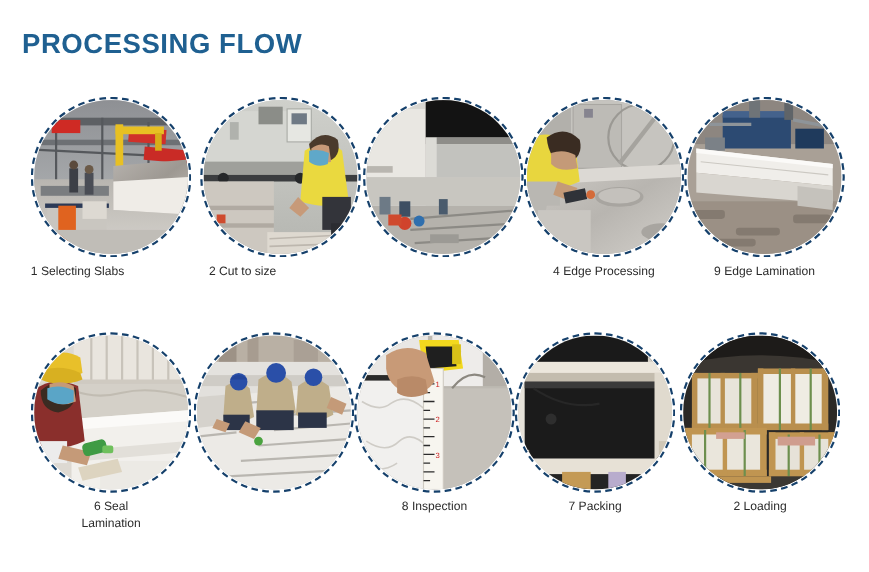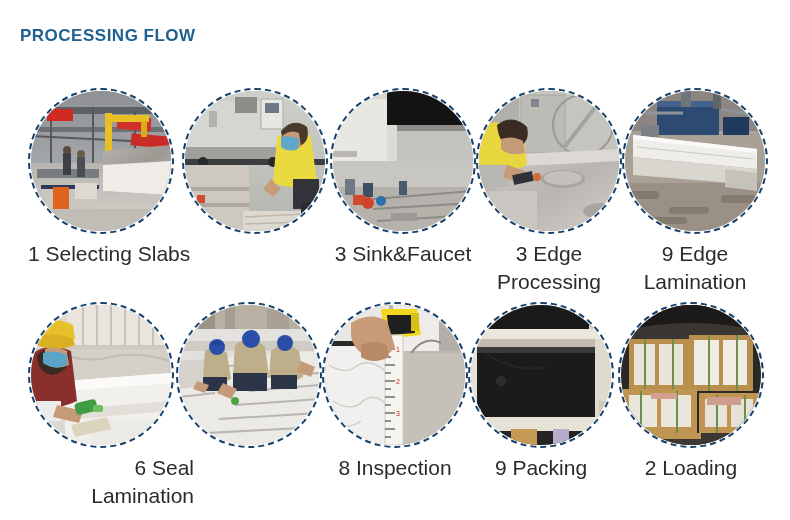--- a/index.html
+++ b/index.html
@@ -8,21 +8,21 @@
     background:#ffffff;
     font-family:"Liberation Sans", sans-serif;
     overflow:hidden;
     position:relative;
   }
   .page{position:relative;width:790px;height:520px;}
 
   .title{
     position:absolute;
     left:20px; top:26px;
-    font-size:17px;
+    font-size:25px;
     font-weight:bold;
     letter-spacing:.5px;
     color:#1F6091;
     white-space:nowrap;
   }
 
   .row{position:absolute;left:0;width:790px;}
   .row1{top:84px;}
   .row2{top:298px;}
 
@@ -52,21 +52,21 @@
     background:#cfcfcf;
   }
   .photo svg{display:block;width:140px;height:140px;}
 
   .caption{
     position:absolute;
     top:152px;
     width:190px;
     left:-22px;
     text-align:center;
-    font-size:21px;
+    font-size:11px;
     color:#2b2b2b;
     line-height:1.32;
   }
   .caption.left{text-align:left;left:0;width:200px;}
 </style>
 </head>
 <body>
 
 <div class="page">
 
@@ -174,20 +174,23 @@
             <path d="M96 40 Q108 26 122 36 Q126 52 112 56 Q98 56 96 40 Z" fill="#4a3a2c"></path>
             <path d="M98 44 Q106 38 114 42 L116 56 Q104 60 98 52 Z" fill="#c79a79"></path>
             <path d="M96 46 q10 -2 18 2 l-1 10 q-9 4 -17 -2 z" fill="#5fa8c9"></path>
             <rect x="108" y="88" width="26" height="30" fill="#33343a"></rect>
             <path d="M86 88 L96 98 L88 106 L78 98 Z" fill="#c79a79"></path>
             <rect x="116" y="112" width="18" height="28" fill="#2b2c31"></rect>
           </svg>
         </div>
         <div class="ring"></div>
       </div>
+      <div class="caption left" style="left:8px;">
+        <span>2 Cut to size</span>
+      </div>
     </div>
 
     <div class="step" style="left:330px;top:4px;">
       <div class="circle-wrap">
         <div class="photo">
           <svg viewBox="0 0 140 140">
             <rect width="140" height="140" fill="#cfcdc8"></rect>
 
             <rect x="0" y="0" width="54" height="96" fill="#e9e7e2"></rect>
             <rect x="0" y="0" width="54" height="8" fill="#d8d6d1"></rect>
@@ -212,21 +215,20 @@
             <circle cx="35" cy="112" r="6" fill="#d0432c"></circle>
             <circle cx="48" cy="110" r="5" fill="#2f6fae"></circle>
             <rect x="20" y="104" width="12" height="10" fill="#d04a2e"></rect>
             <rect x="66" y="90" width="8" height="14" fill="#4a5b6d"></rect>
             <rect x="0" y="60" width="24" height="6" fill="#b9b6b0"></rect>
           </svg>
         </div>
         <div class="ring"></div>
       </div>
       <div class="caption" style="left:-20px;width:186px;">
-        <div>3 Sink&amp;Faucet</div>
       </div>
     </div>
 
     <div class="step" style="left:476px;top:4px;">
       <div class="circle-wrap">
         <div class="photo">
           <svg viewBox="0 0 140 140">
             <defs>
               <linearGradient id="g4gr" x1="0" y1="0" x2="1" y2="1">
                 <stop offset="0" stop-color="#cdcac5"></stop>
@@ -255,21 +257,21 @@
             <path d="M22 48 Q34 44 44 50 L46 62 Q30 66 22 58 Z" fill="#c49a78"></path>
             <rect x="0" y="74" width="30" height="22" fill="#b9b7b2"></rect>
             <path d="M28 74 L46 80 L40 92 L24 86 Z" fill="#c49a78"></path>
             <rect x="34" y="82" width="20" height="10" fill="#2f3238" transform="rotate(-12 44 87)"></rect>
             <circle cx="58" cy="86" r="4" fill="#d46b3a"></circle>
           </svg>
         </div>
         <div class="ring"></div>
       </div>
       <div class="caption" style="left:-4px;width:154px;">
-        <span>3 Edge Processing</span>
+        <span>4 Edge Processing</span>
       </div>
     </div>
 
     <div class="step" style="left:622px;top:4px;">
       <div class="circle-wrap">
         <div class="photo">
           <svg viewBox="0 0 140 140">
             <rect width="140" height="140" fill="#a9a096"></rect>
 
             <rect y="0" width="140" height="40" fill="#8d8680"></rect>
@@ -344,21 +346,21 @@
             <path d="M12 48 q12 -4 24 2 l0 10 q-12 6 -24 -2 z" fill="#5aa5c7"></path>
             <rect x="0" y="96" width="30" height="20" fill="#ececec"></rect>
             <path d="M26 100 L52 106 L48 118 L22 112 Z" fill="#c59a78"></path>
             <rect x="44" y="96" width="22" height="12" rx="4" fill="#3f9b44" transform="rotate(-14 55 102)"></rect>
             <rect x="62" y="100" width="10" height="7" rx="2" fill="#6fc05c"></rect>
             <path d="M40 120 L76 112 L80 124 L44 132 Z" fill="#ddd4c0"></path>
           </svg>
         </div>
         <div class="ring"></div>
       </div>
-      <div class="caption" style="left:-20px;width:186px;text-align:right;">
+      <div class="caption" style="left:-20px;width:186px;">
         <div>6 Seal</div>
         <div>Lamination</div>
       </div>
     </div>
 
     <div class="step" style="left:176px;top:4px;">
       <div class="circle-wrap">
         <div class="photo">
           <svg viewBox="0 0 140 140">
             <rect width="140" height="140" fill="#e2e0dc"></rect>
@@ -493,21 +495,21 @@
             <rect x="0" y="112" width="140" height="14" fill="#e7e1d6"></rect>
             <rect x="0" y="126" width="140" height="14" fill="#242424"></rect>
             <rect x="40" y="124" width="26" height="16" fill="#c49a55"></rect>
             <rect x="82" y="124" width="16" height="16" fill="#b8accd"></rect>
             <rect x="0" y="104" width="10" height="22" fill="#d2ccc0"></rect>
           </svg>
         </div>
         <div class="ring"></div>
       </div>
       <div class="caption" style="left:-6px;width:158px;">
-        <span>9 Packing</span>
+        <span>7 Packing</span>
       </div>
     </div>
 
     <div class="step" style="left:618px;top:4px;">
       <div class="circle-wrap">
         <div class="photo">
           <svg viewBox="0 0 140 140">
             <rect width="140" height="140" fill="#2b2926"></rect>
 
             <rect x="0" y="0" width="140" height="30" fill="#1d1b19"></rect>

